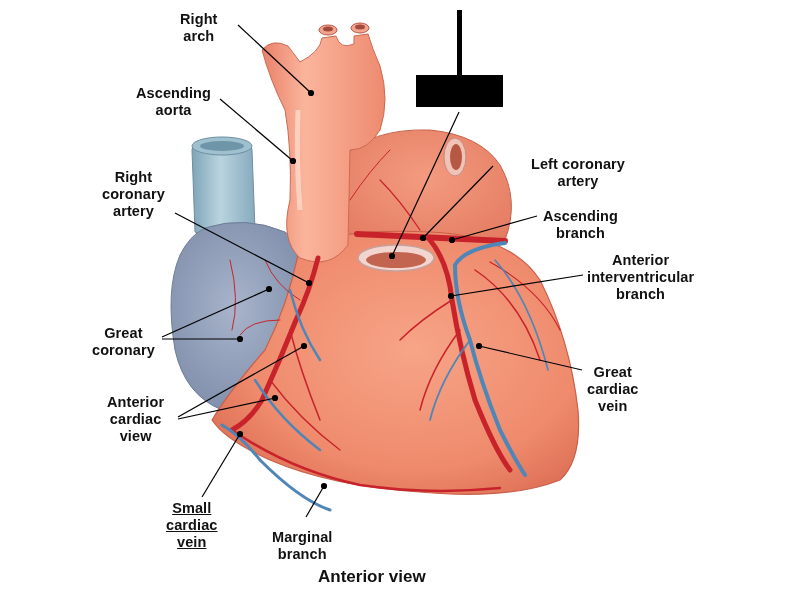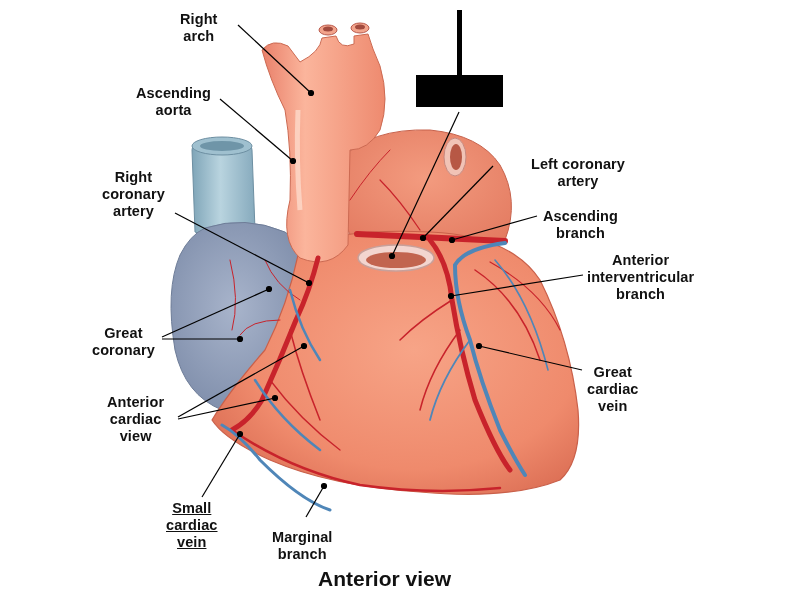--- a/index.html
+++ b/index.html
@@ -2,21 +2,21 @@
 <html><head>
   <meta charset="utf-8">
   <style>
     html, body { margin: 0; padding: 0; background: #ffffff; }
     body { width: 800px; height: 600px; position: relative; overflow: hidden;
            font-family: "Liberation Sans", "DejaVu Sans", sans-serif; }
     #canvas { position: absolute; left: 0; top: 0; width: 800px; height: 600px; }
     .label { position: absolute; font-weight: bold; font-size: 14.5px; line-height: 17px;
              color: #111; text-align: center; white-space: nowrap; letter-spacing: 0.1px; }
     .label span { display: block; }
-    .caption { position: absolute; font-weight: bold; font-size: 21px; color: #111;
+    .caption { position: absolute; font-weight: bold; font-size: 17px; color: #111;
                left: 318px; top: 567px; }
     .redact { position: absolute; left: 416px; top: 75px; width: 87px; height: 32px; background: #000; }
     .redact-stem { position: absolute; left: 457px; top: 10px; width: 5px; height: 66px; background: #000; }
   </style>
 </head>
 <body>
 
 <svg id="canvas" viewBox="0 0 800 600" xmlns="http://www.w3.org/2000/svg">
   <defs>
     <radialGradient id="gHeart" cx="0.55" cy="0.45" r="0.65">

